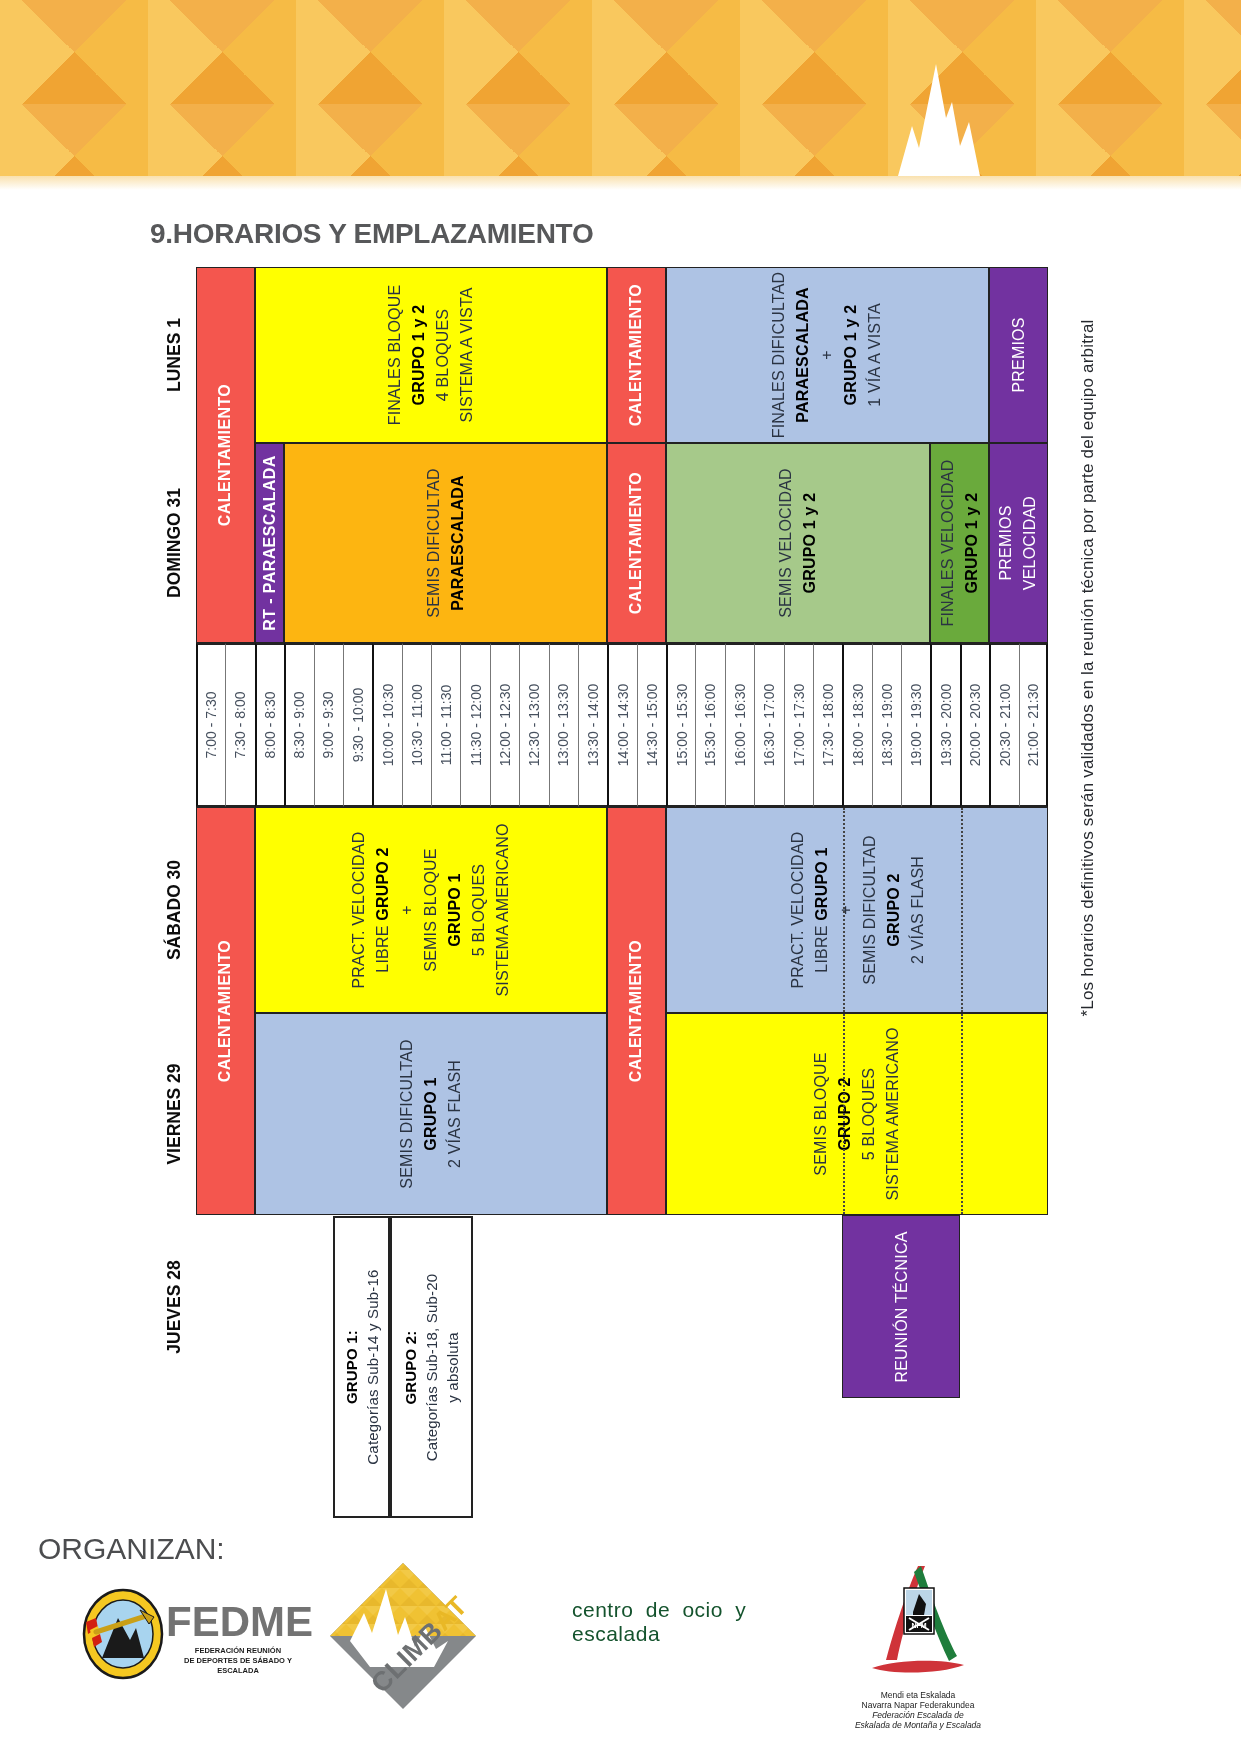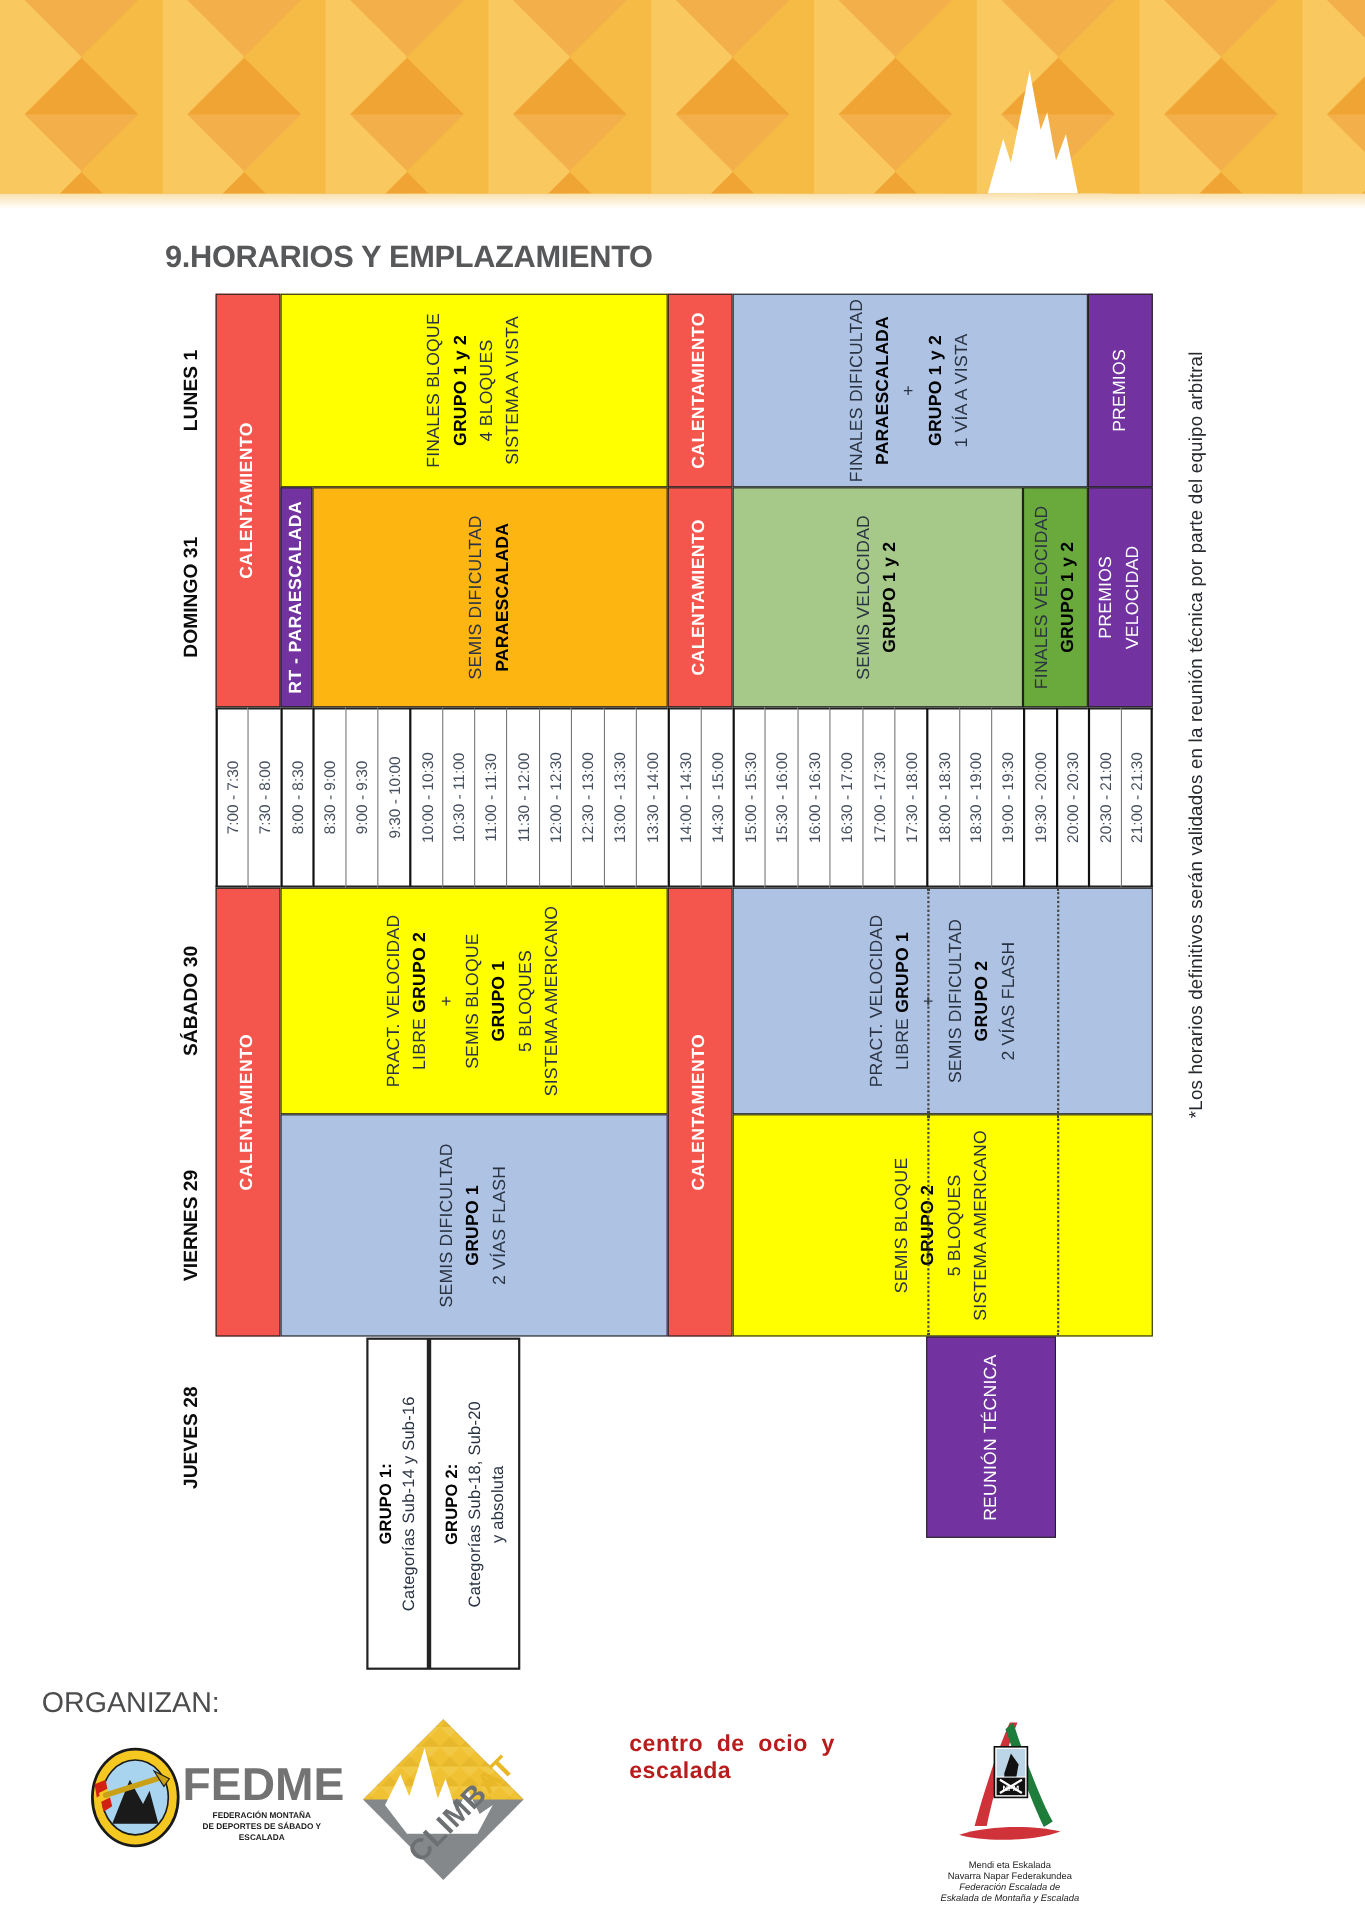--- a/index.html
+++ b/index.html
@@ -15,21 +15,21 @@
     background-size:148px 104px,148px 104px;
     background-position:0 0,74px 52px;}
   .header-shadow{position:absolute;left:0;top:176px;width:1241px;height:14px;
     background:linear-gradient(to bottom, rgba(246,205,120,.6), rgba(255,255,255,0));}
   .peaks{position:absolute;left:898px;top:56px;}
 
   
   .title{position:absolute;left:150px;top:218px;font-size:28px;font-weight:bold;color:#57585a;letter-spacing:-.3px;}
   .footnote{position:absolute;left:1088px;top:668px;white-space:nowrap;
     transform:translate(-50%,-50%) rotate(-90deg);font-size:17px;color:#26292e;letter-spacing:.2px;}
-  .organizan{position:absolute;left:38px;top:1532px;font-size:26px;color:#4c4d4f;}
+  .organizan{position:absolute;left:38px;top:1532px;font-size:30px;color:#4c4d4f;}
 
   
   #schedule{position:absolute;left:196px;top:267px;width:852px;height:1262px;}
   .cell{position:absolute;box-sizing:border-box;border:1.5px solid #222;
         display:flex;align-items:center;justify-content:center;}
   .rot{transform:rotate(-90deg);text-align:center;white-space:nowrap;
        font-size:16px;line-height:24px;color:#2a3342;letter-spacing:.2px;}
   .rot b{color:#000;}
   .white .rot, .white .rot b{color:#fff;}
   .boldtxt .rot{font-weight:bold;letter-spacing:.4px;}
@@ -54,21 +54,21 @@
               font-size:7.5px;font-weight:bold;color:#1c1c1c;line-height:10px;}
   .climbat{position:absolute;left:328px;top:1561px;width:150px;height:150px;}
   .climbat-text{position:absolute;left:48px;top:112px;transform:rotate(-45deg);transform-origin:0 50%;
                 font-weight:bold;font-size:27px;color:#6d7072;letter-spacing:.5px;}
   .climbat-text .at{color:#e9b826;}
   .rocopolis{position:absolute;left:572px;top:1574px;width:260px;}
   .roco-name{font-size:52px;font-weight:bold;color:#1d1d1b;letter-spacing:-2px;margin-top:12px;}
   .o-hat{position:relative;}
   .o-hat::before{content:"";position:absolute;left:1px;top:-6px;width:24px;height:12px;
      border:7px solid #e8211d;border-bottom:none;border-radius:15px 15px 0 0;}
-  .roco-tag{margin-top:0;font-size:21px;font-weight:bold;color:#b91c1c;letter-spacing:.5px;word-spacing:6px;}
+  .roco-tag{margin-top:24px;font-size:21px;font-weight:normal;color:#14532d;letter-spacing:.5px;word-spacing:6px;}
   .navarra{position:absolute;left:858px;top:1554px;width:120px;}
   .nav-lines{position:absolute;left:-25px;top:136px;width:170px;text-align:center;
              font-size:8.5px;line-height:10px;color:#222;}
   .nav-lines .it{font-style:italic;}
 </style>
 </head>
 <body>
 
 <div id="page">
 
@@ -320,21 +320,21 @@
       <ellipse cx="43" cy="48" rx="30" ry="34" fill="#a8d4ef" stroke="#1a1a1a" stroke-width="1.5"></ellipse>
       <path d="M6,36 l10,-4 2,10 -10,6 z" fill="#d32011"></path>
       <path d="M10,44 l8,-4 2,8 -8,5 z" fill="#f5c821"></path>
       <path d="M12,52 l8,-4 2,8 -8,5 z" fill="#d32011"></path>
       <path d="M22,72 L38,32 L50,54 L56,42 L64,72 Z" fill="#1a1a1a"></path>
       <path d="M16,46 L66,30" stroke="#caa017" stroke-width="5" stroke-linecap="round"></path>
       <path d="M60,24 l14,7 -5,7 z" fill="#caa017" stroke="#1a1a1a" stroke-width="1"></path>
     </svg>
     <div class="fedme-name">FEDME</div>
     <div class="fedme-subs">
-      <div>FEDERACIÓN MONTAÑA</div>
+      <div>FEDERACIÓN REUNIÓN</div>
       <div>DE DEPORTES DE SÁBADO Y ESCALADA</div>
     </div>
   </div>
 
   <div class="climbat">
     <svg width="150" height="150" viewBox="0 0 150 150">
       <polygon points="75,2 148,75 75,148 2,75" fill="#85888a"></polygon>
       <polygon points="75,2 148,75 2,75" fill="#f0c233"></polygon>
       <polygon points="75,2 148,75 2,75" fill="url(#climbtx)" opacity="0.35"></polygon>
       <defs>

